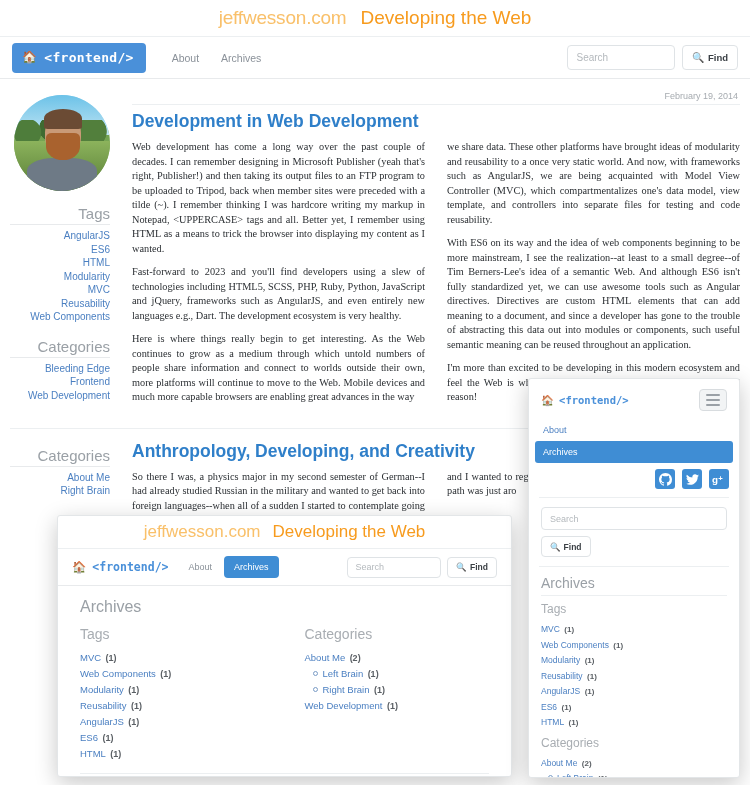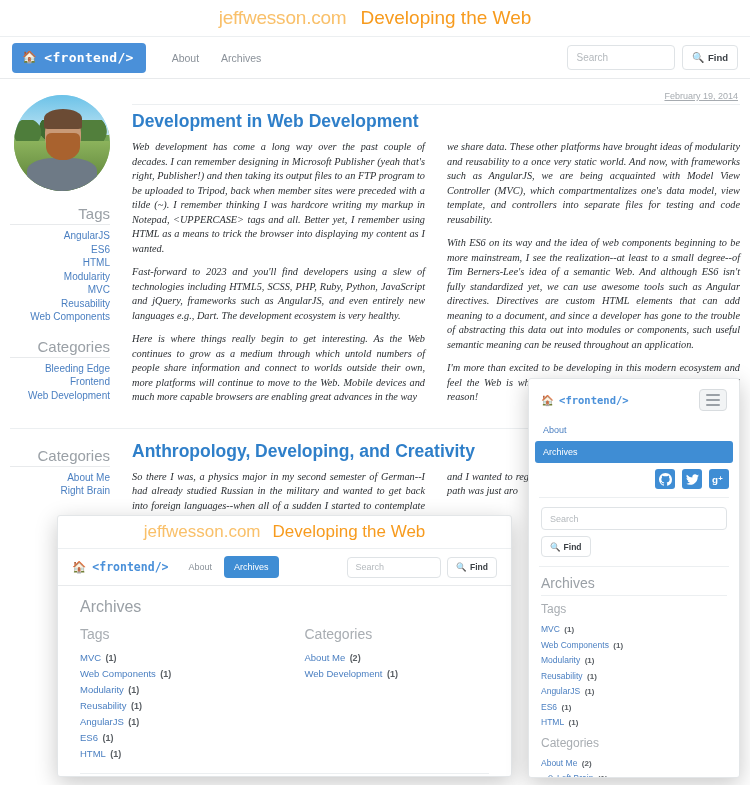--- a/index.html
+++ b/index.html
@@ -113,37 +113,37 @@
     border-bottom: 1px solid #e8eaec;
   }
   .side-link {
     display: block; font-size: 10px; color: #4a7fc1; text-decoration: none;
     line-height: 13.5px; margin-right: 12px;
   }
 
   .post-body { flex: 1; min-width: 0; }
   .post-date {
     text-align: right; font-size: 9px; color: #a6abb0;
-    margin: 0 0 3px 0; padding-right: 2px; text-decoration: underline;
+    margin: 0 0 3px 0; padding-right: 2px;
   }
   .post-date-rule { border-bottom:1px solid #eceff1; margin-bottom:6px; }
   .post-title {
     color: #2f7fc9; font-size: 17.5px; font-weight: bold;
     margin: 0 0 8px 0; line-height: 1.2;
   }
   .post-cols {
     display: flex; gap: 22px;
   }
   .col {
     flex: 1; min-width: 0;
     font-family: "Liberation Serif", serif;
     font-size: 10.3px; line-height: 14.5px;
     color: #2b2f33; text-align: justify;
   }
-  .col p { margin: 0 0 9px 0; font-style: italic; }
+  .col p { margin: 0 0 9px 0; }
 
   .sep { border-bottom: 1px solid #eceff1; margin: 8px 10px 0 10px; }
 
   
   .win-tablet {
     position: absolute; left: 57px; top: 515px;
     width: 455px; height: 262px;
     background: #fff;
     border: 1px solid #e3e6e8;
     border-radius: 3px;
@@ -391,20 +391,24 @@
           <li><a class="t-a" href="#">ES6</a> <span class="t-cnt">(1)</span></li>
           <li><a class="t-a" href="#">HTML</a> <span class="t-cnt">(1)</span></li>
         </ul>
       </div>
       <div style="flex:1">
         <div class="t-colhead">Categories</div>
         <ul class="t-list">
           <li>
             <a class="t-a" href="#">About Me</a>
             <span class="t-cnt">(2)</span>
+            <ul class="t-sub">
+              <li><a class="t-a" href="#">Left Brain</a> <span class="t-cnt">(1)</span></li>
+              <li><a class="t-a" href="#">Right Brain</a> <span class="t-cnt">(1)</span></li>
+            </ul>
           </li>
           <li>
             <a class="t-a" href="#">Web Development</a>
             <span class="t-cnt">(1)</span>
             <ul class="t-sub">
             </ul>
           </li>
         </ul>
       </div>
     </div>

